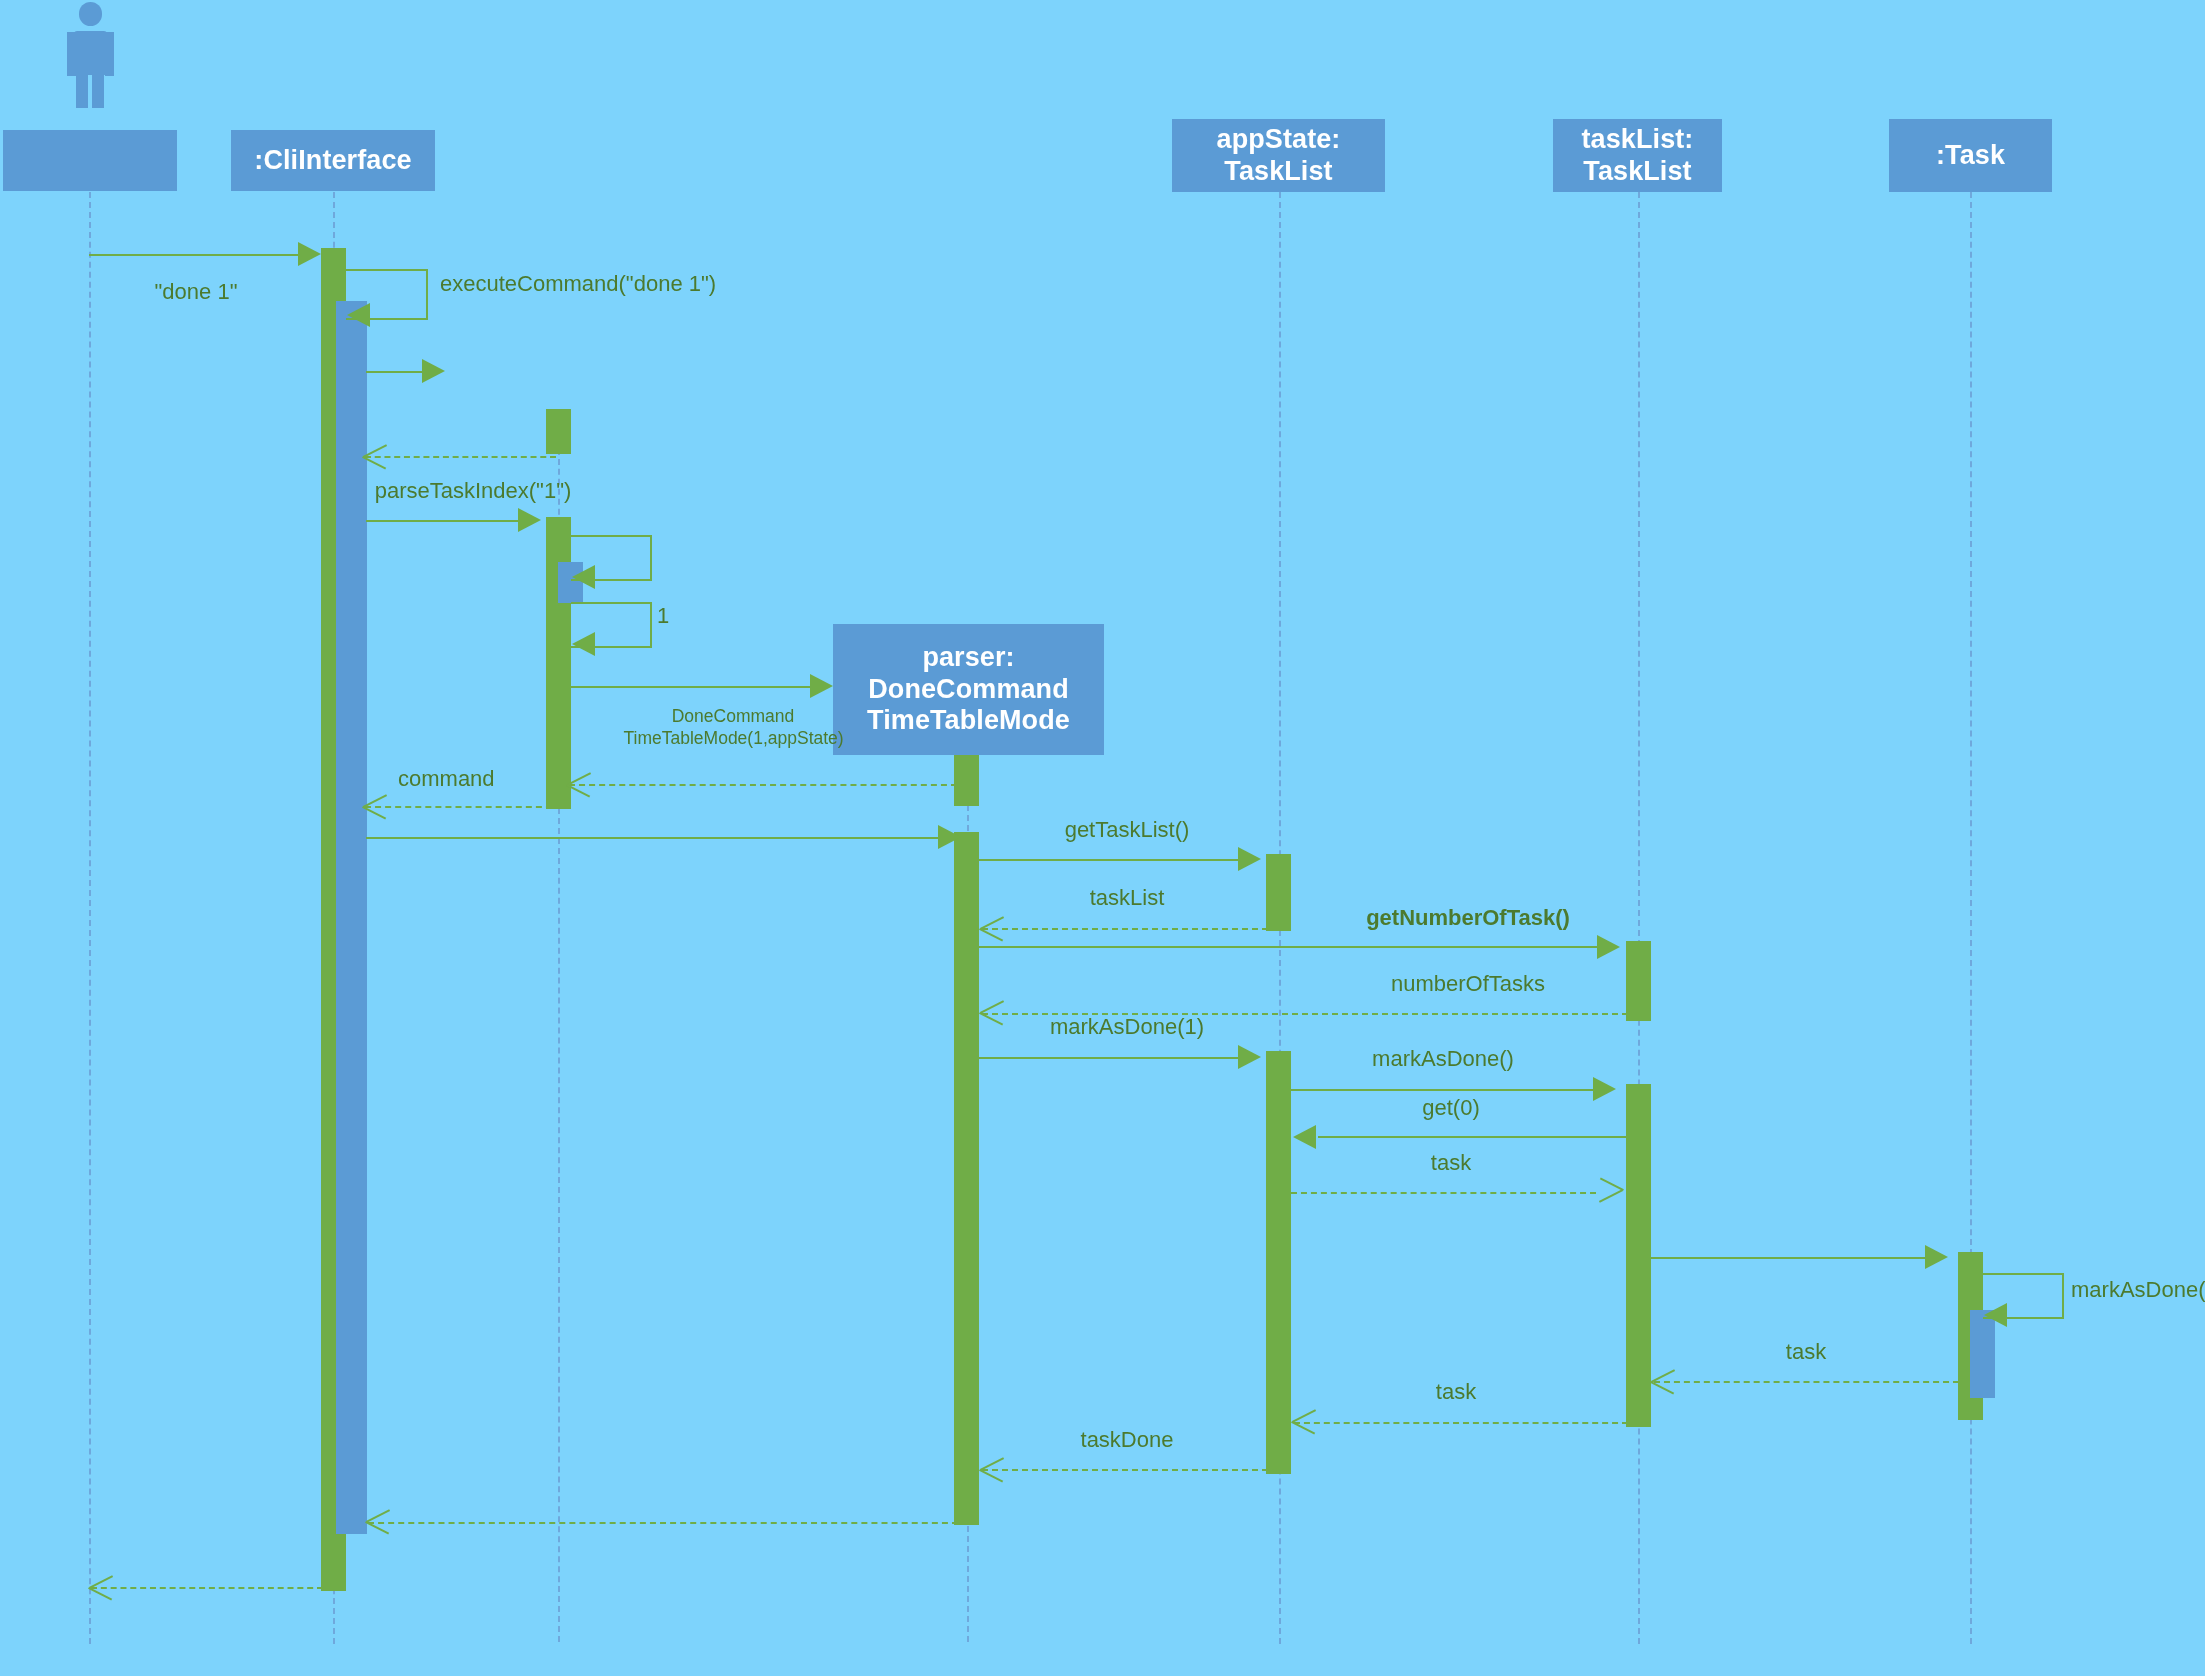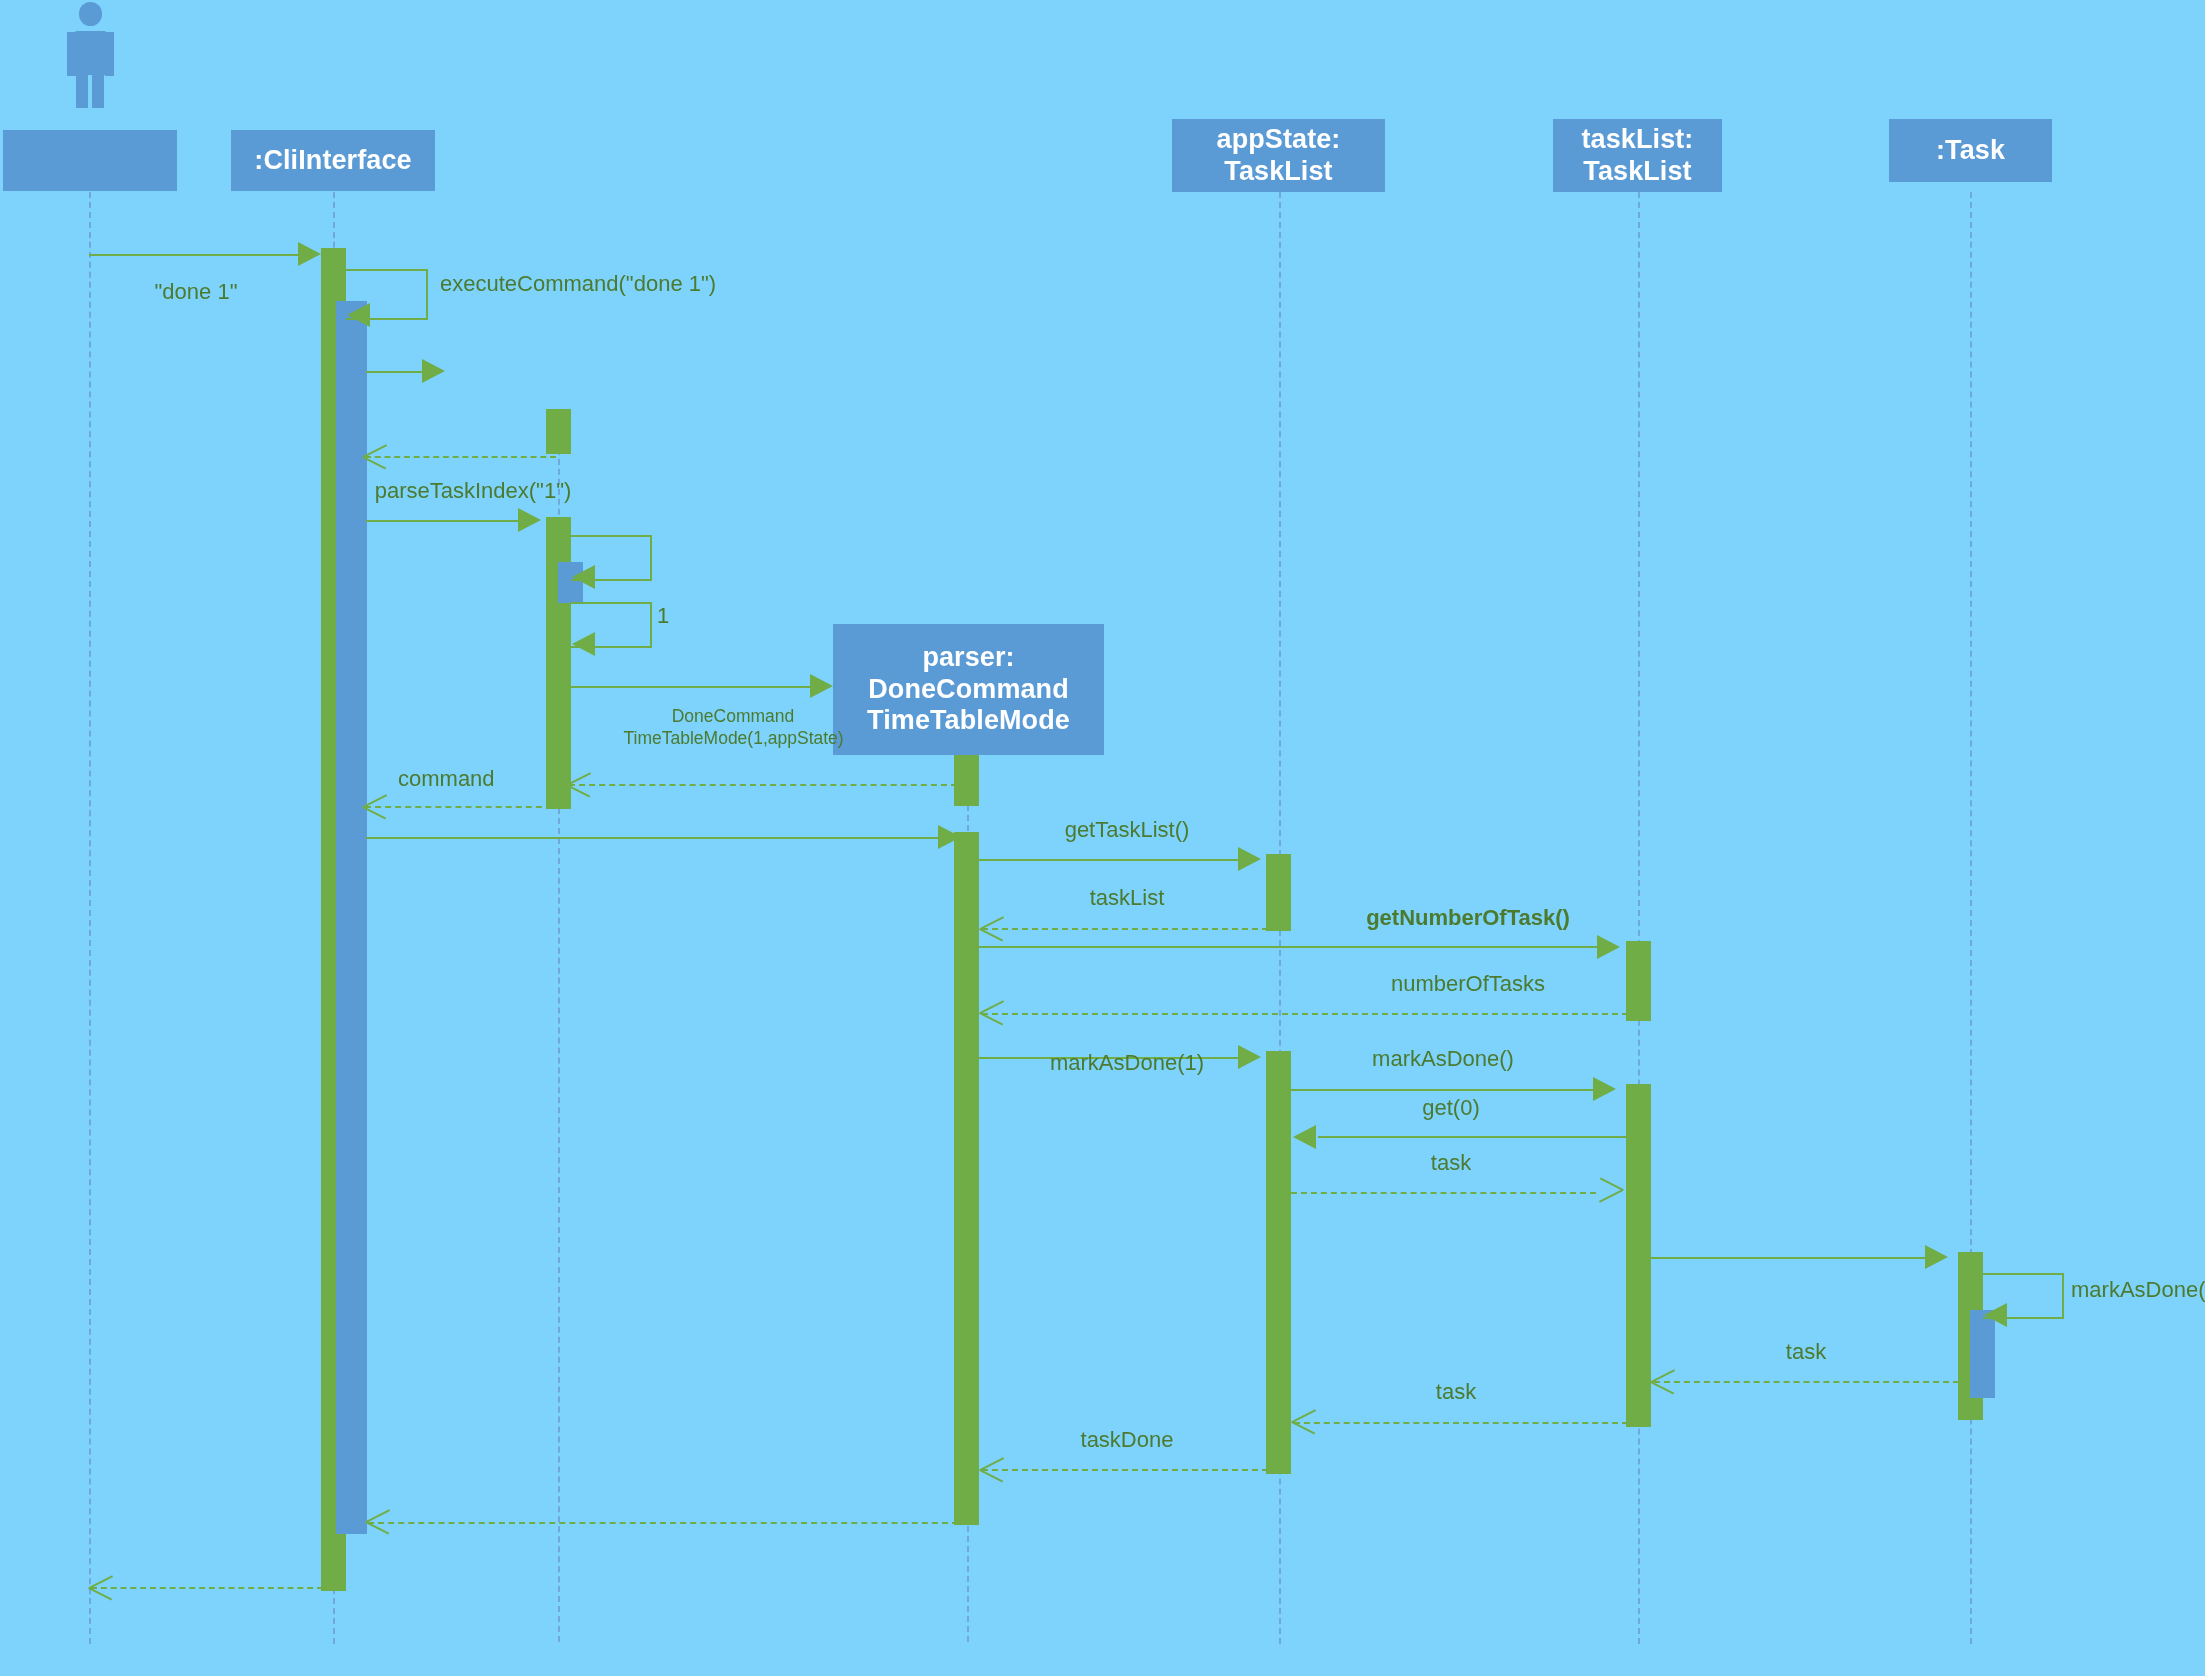--- a/index.html
+++ b/index.html
@@ -113,21 +113,21 @@
   <div class="pbox" style="left:1172px;top:119px;width:213px;height:73px;font-size:27px;">
     <span>appState:</span>
     <span>TaskList</span>
   </div>
 
   <div class="pbox" style="left:1553px;top:119px;width:169px;height:73px;font-size:27px;">
     <span>taskList:</span>
     <span>TaskList</span>
   </div>
 
-  <div class="pbox" style="left:1889px;top:119px;width:163px;height:63px;font-size:27px;">
+  <div class="pbox" style="left:1889px;top:119px;width:163px;height:73px;font-size:27px;">
     <span>:Task</span>
   </div>
 
   <div class="act-green" style="left:321px;top:248px;width:25px;height:1343px;"></div>
 
   <div class="act-blue" style="left:336px;top:301px;width:31px;height:1233px;"></div>
 
   <div class="act-green" style="left:546px;top:409px;width:25px;height:45px;"></div>
   <div class="act-green" style="left:546px;top:517px;width:25px;height:292px;"></div>
   <div class="act-blue" style="left:558px;top:562px;width:25px;height:41px;"></div>
@@ -197,21 +197,21 @@
   <div class="mline" style="left:979px;top:946px;width:620px;"></div>
   <div class="ah ah-right-solid" style="left:1597px;top:935px;"></div>
   <div class="mlabel center" style="left:1468px;top:905px;font-weight:bold;">getNumberOfTask()</div>
 
   <div class="mline dashed" style="left:982px;top:1013px;width:646px;"></div>
   <div class="ah-open left" style="left:980px;top:1000px;"></div>
   <div class="mlabel center" style="left:1468px;top:971px;">numberOfTasks</div>
 
   <div class="mline" style="left:979px;top:1057px;width:261px;"></div>
   <div class="ah ah-right-solid" style="left:1238px;top:1045px;"></div>
-  <div class="mlabel center" style="left:1127px;top:1014px;margin-top:36px;">markAsDone(1)</div>
+  <div class="mlabel center" style="left:1127px;top:1014px;">markAsDone(1)</div>
 
   <div class="mline" style="left:1291px;top:1089px;width:305px;"></div>
   <div class="ah ah-right-solid" style="left:1593px;top:1077px;"></div>
   <div class="mlabel center" style="left:1443px;top:1046px;">markAsDone()</div>
 
   <div class="mline" style="left:1318px;top:1136px;width:310px;"></div>
   <div class="ah ah-left-solid" style="left:1293px;top:1125px;"></div>
   <div class="mlabel center" style="left:1451px;top:1095px;">get(0)</div>
 
   <div class="mline dashed" style="left:1291px;top:1192px;width:305px;"></div>

